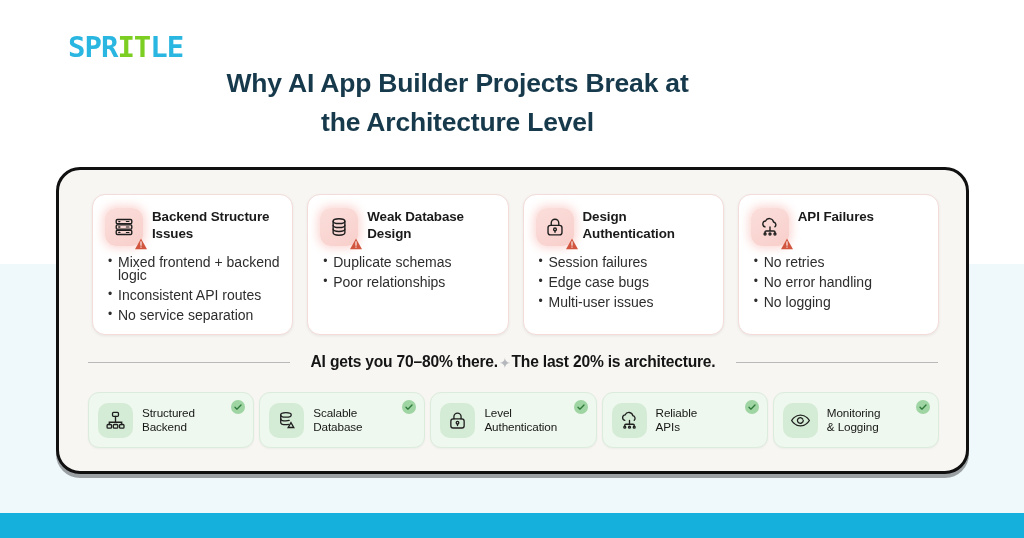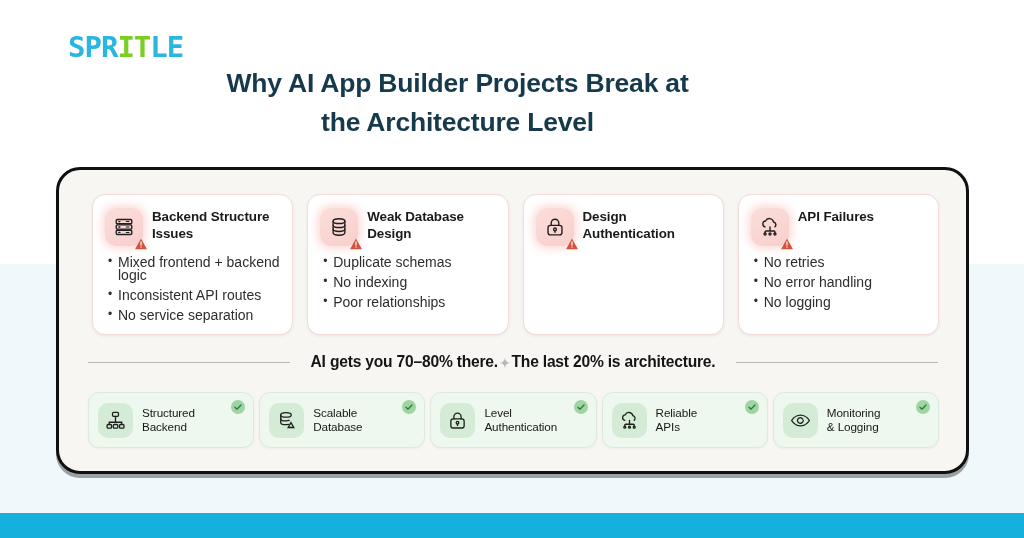--- a/index.html
+++ b/index.html
@@ -282,21 +282,20 @@
                   <path d="M7 1.4 13 12.3H1z" fill="#d2563f"></path>
                   <path d="M7 4.8v3.4" stroke="#fff" stroke-width="1.1" stroke-linecap="round"></path>
                   <circle cx="7" cy="10.1" r="0.7" fill="#fff"></circle>
                 </svg>
             </span>
           </div>
           <div class="pcard-title">Weak Database Design</div>
         </div>
         <ul class="pcard-list">
           <li>Duplicate schemas</li>
-          <li>No indexing</li>
           <li>Poor relationships</li>
         </ul>
       </div>
 
       <div class="pcard">
         <div class="pcard-head">
           <div class="itile">
             <span>
               <svg width="22" height="22" viewBox="0 0 24 24" fill="none" stroke="#1f1f1f" stroke-width="1.5" stroke-linecap="round">
                 <rect x="4.4" y="10.2" width="15.2" height="10.4" rx="2.6"></rect>
@@ -308,20 +307,25 @@
             <span class="warnbadge">
               <svg width="14" height="14" viewBox="0 0 14 14">
                   <path d="M7 1.4 13 12.3H1z" fill="#d2563f"></path>
                   <path d="M7 4.8v3.4" stroke="#fff" stroke-width="1.1" stroke-linecap="round"></path>
                   <circle cx="7" cy="10.1" r="0.7" fill="#fff"></circle>
                 </svg>
             </span>
           </div>
           <div class="pcard-title">Design Authentication</div>
         </div>
+        <ul class="pcard-list">
+          <li>Session failures</li>
+          <li>Edge case bugs</li>
+          <li>Multi-user issues</li>
+        </ul>
       </div>
 
       <div class="pcard">
         <div class="pcard-head">
           <div class="itile">
             <span>
               <svg width="22" height="22" viewBox="0 0 24 24" fill="none" stroke="#1f1f1f" stroke-width="1.5" stroke-linecap="round">
                 <path d="M6.6 11.8a3.2 3.2 0 0 1 .5-6.3 4.6 4.6 0 0 1 8.7 1 3.1 3.1 0 0 1 1.6 5.3"></path>
                 <path d="M12 12v4.3M6.6 18.6v-1.1a1.2 1.2 0 0 1 1.2-1.2h8.4a1.2 1.2 0 0 1 1.2 1.2v1.1"></path>
                 <circle cx="6.6" cy="19.7" r="1.1"></circle>

